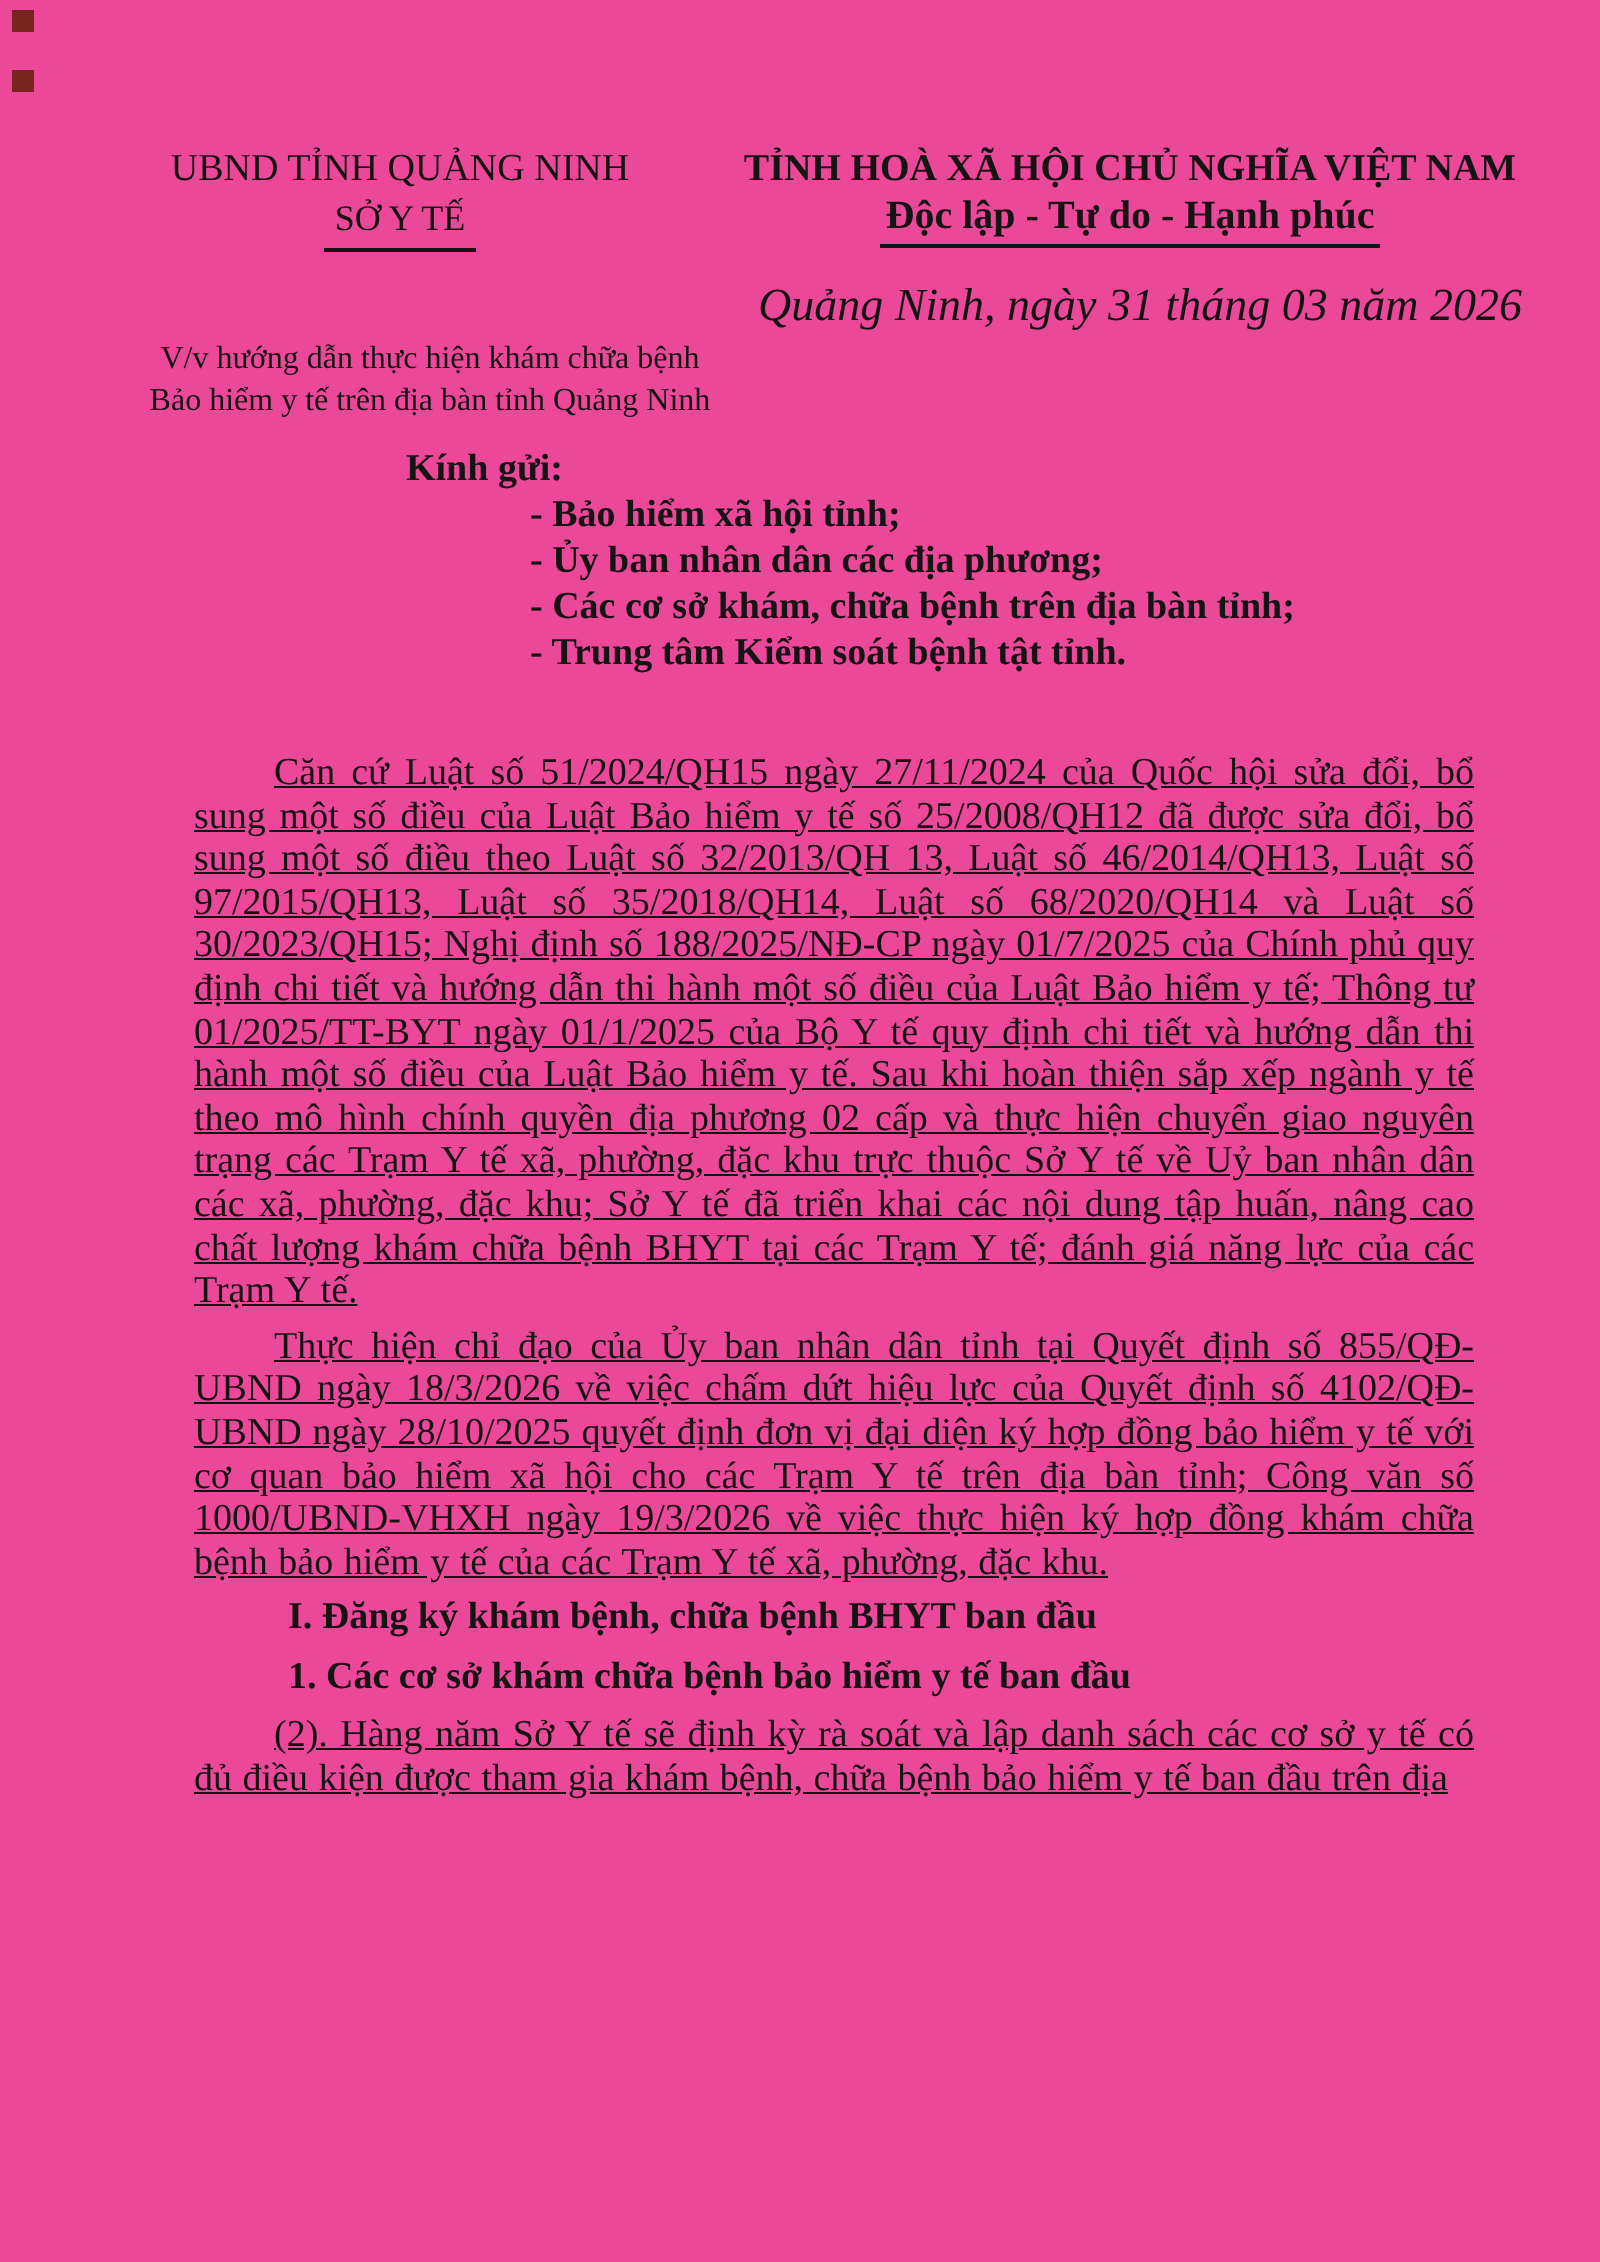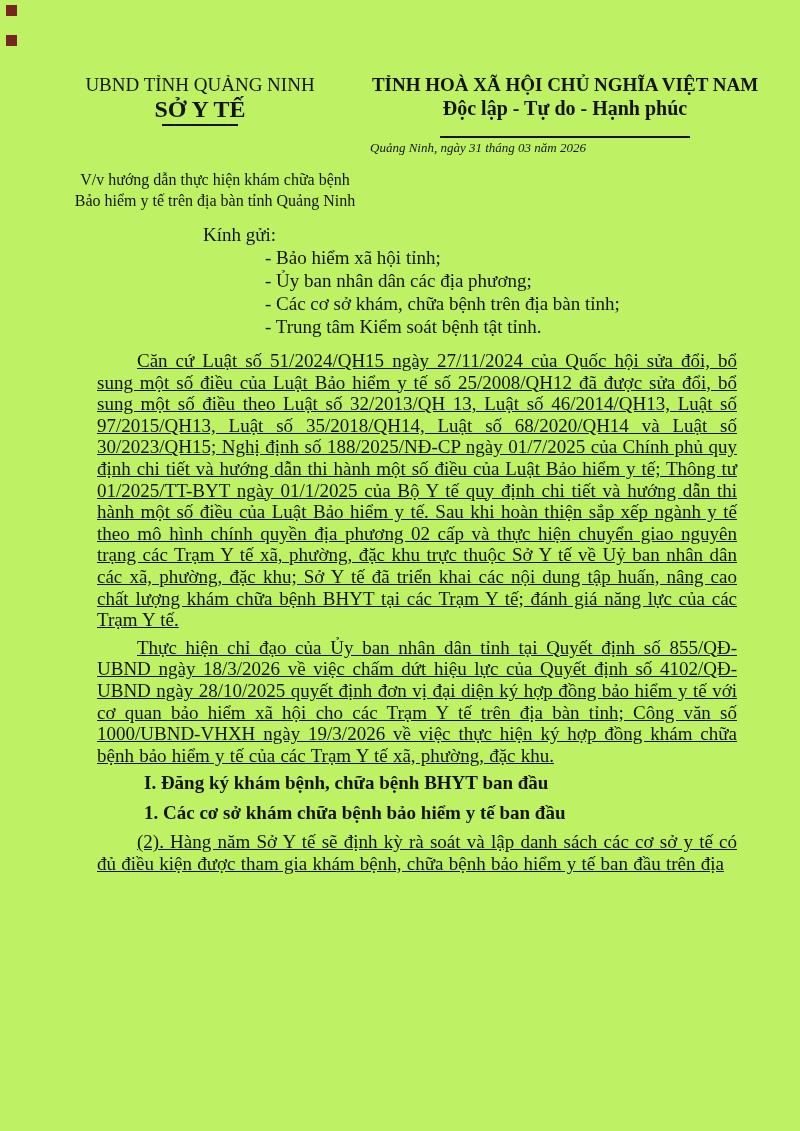--- a/index.html
+++ b/index.html
@@ -4,21 +4,21 @@
 <style>
   html, body {
     margin: 0;
     padding: 0;
     background: #ffffff;
   }
   .page {
     position: relative;
     width: 800px;
     height: 1131px;
-    background: #bef264;
+    background: #ec4899;
     overflow: hidden;
     font-family: "Liberation Serif", "DejaVu Serif", serif;
     color: #141414;
   }
   .corner-mark {
     position: absolute;
     left: 6px;
     width: 11px;
     height: 11px;
     background: #78241f;
@@ -29,59 +29,60 @@
   
   .hdr-left {
     position: absolute;
     top: 73px;
     left: 35px;
     width: 330px;
     text-align: center;
     line-height: 23px;
   }
   .org-parent { font-size: 19px; }
-  .org-name   { font-size: 24px; font-weight: bold; margin-top: 2px; }
+  .org-name   { font-size: 18px; font-weight: normal; margin-top: 2px; }
   .org-rule {
     width: 76px;
     border-bottom: 2px solid #141414;
     margin: 3px auto 0;
     height: 0;
   }
   .hdr-right {
     position: absolute;
     top: 73px;
     left: 360px;
     width: 410px;
     text-align: center;
     line-height: 23px;
   }
   .nat-title { font-size: 19px; font-weight: bold; }
   .nat-motto {
     display: inline-block;
     font-size: 20px;
     font-weight: bold;
     border-bottom: 2px solid #141414;
-    padding: 0 3px 16px;
+    padding: 0 3px 2px;
     margin-top: 1px;
   }
   .doc-no {
     position: absolute;
     top: 141px;
     left: 52px;
     width: 330px;
     text-align: center;
     font-size: 19px;
     white-space: pre-wrap;
   }
   .place-date {
     position: absolute;
     top: 140px;
     left: 370px;
     width: 400px;
-    font-size: 13px;
+    text-align: center;
+    font-size: 23px;
     font-style: italic;
   }
   .subject {
     position: absolute;
     top: 169px;
     left: 45px;
     width: 340px;
     text-align: center;
     font-size: 16px;
     line-height: 21px;
@@ -89,21 +90,21 @@
 
   
   .content {
     position: absolute;
     top: 223px;
     left: 97px;
     width: 640px;
     font-size: 19px;
     line-height: 21.6px;
   }
-  .recipients { margin-bottom: 12px; line-height: 23px; }
+  .recipients { margin-bottom: 38px; line-height: 23px; font-weight: bold; }
   .recipients-label { margin-left: 106px; }
   .recipients-list  { margin-left: 168px; }
   .para {
     margin: 0 0 6px 0;
     text-align: justify;
     text-indent: 40px;
     word-spacing: 0.5px;
     text-decoration: underline;
   }
   .heading {

